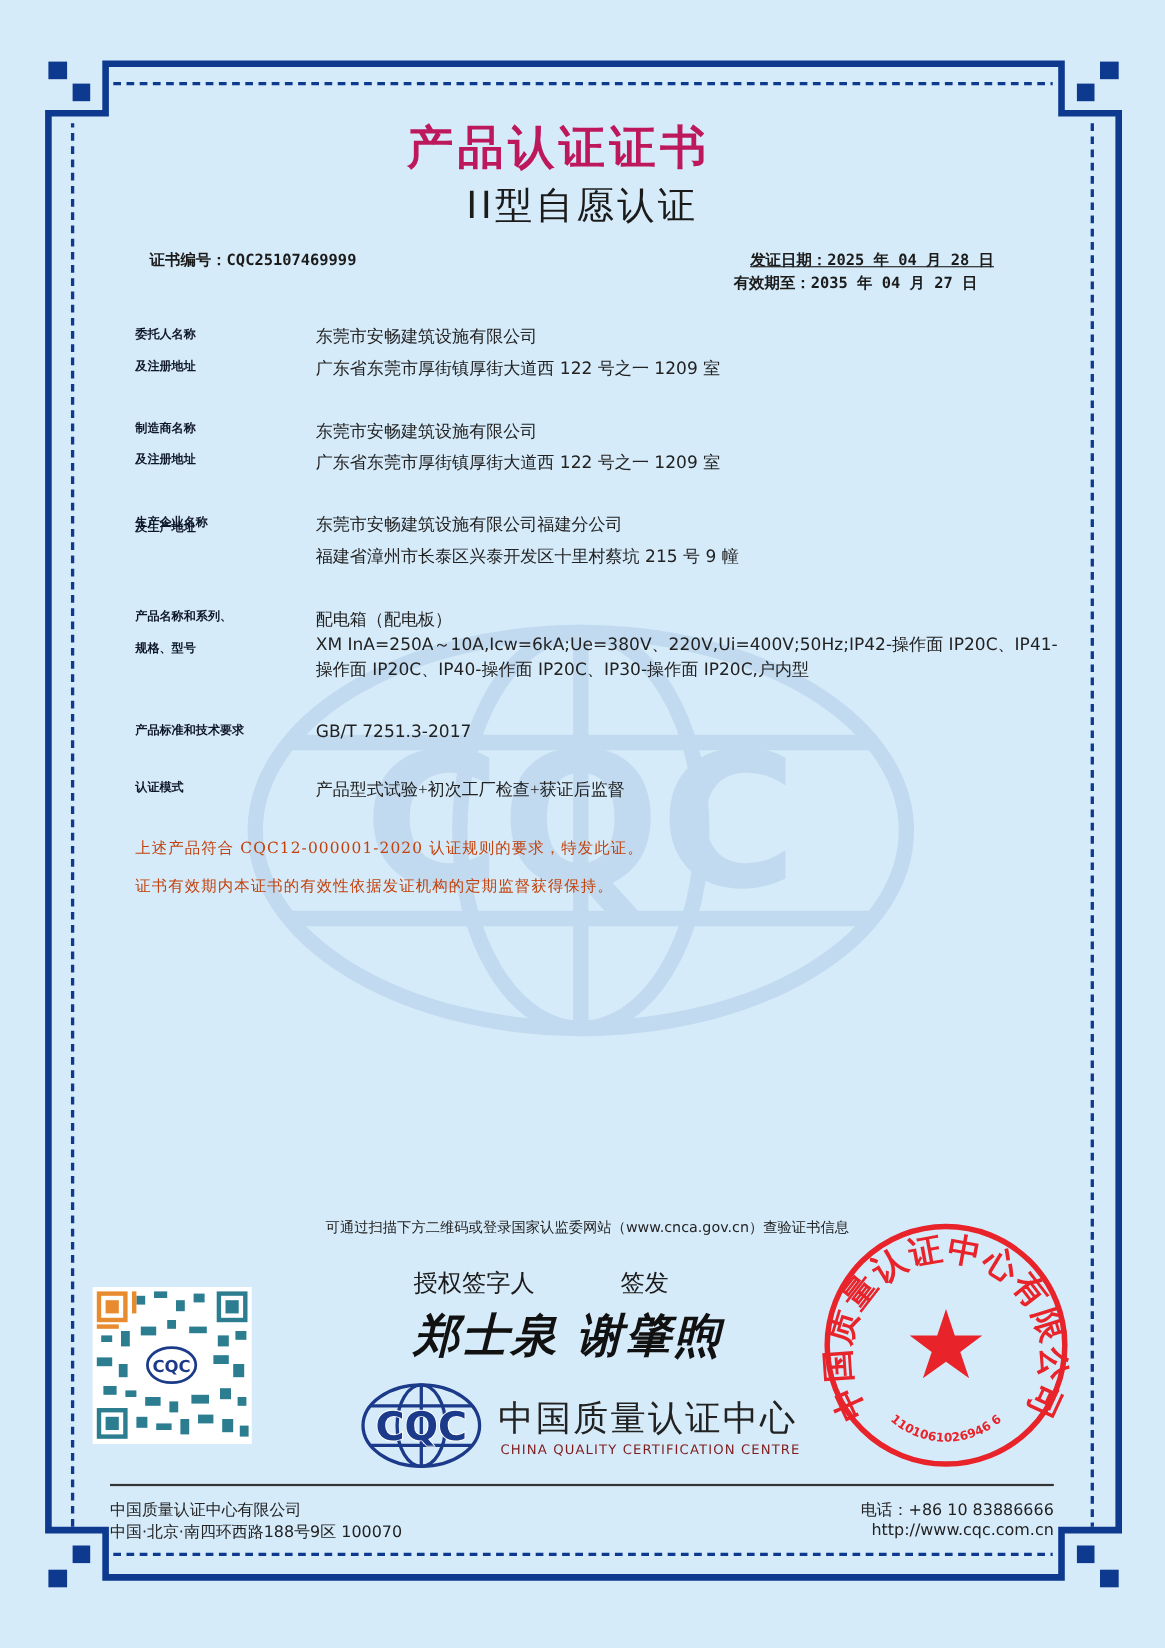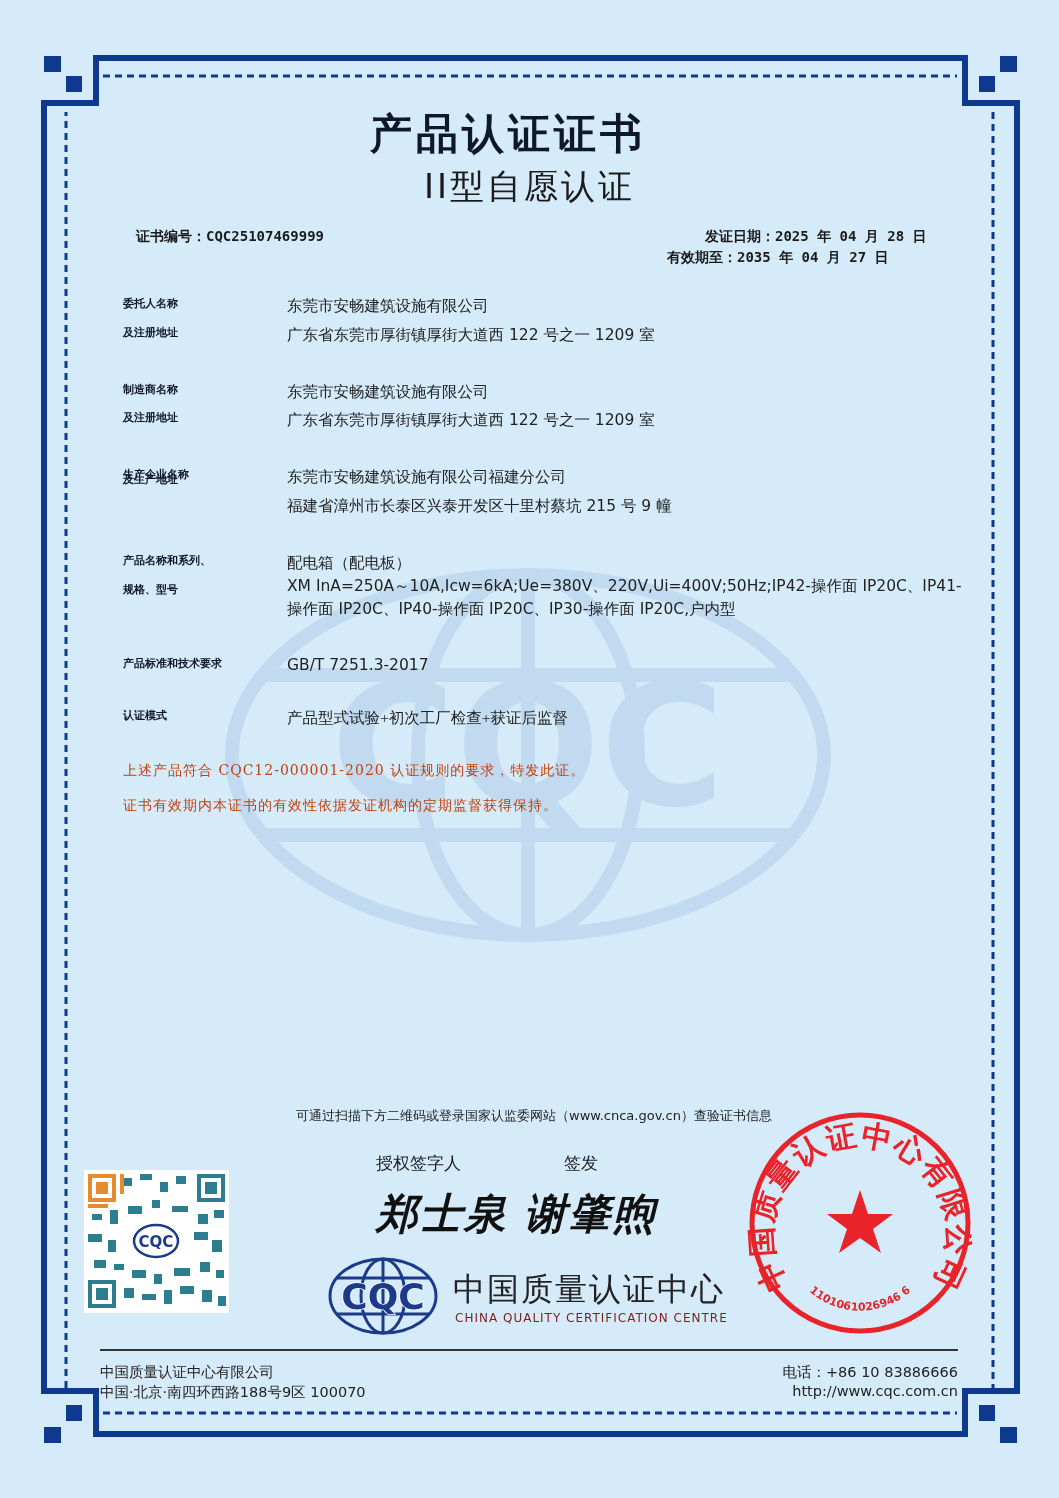--- a/index.html
+++ b/index.html
@@ -5,28 +5,28 @@
   html, body { margin:0; padding:0; }
   body {
     width:1059px; height:1498px; position:relative; overflow:hidden;
     background:#d6ebfa;
     font-family:"DejaVu Sans","Liberation Sans",sans-serif;
     color:#1e1e1e;
   }
   .abs { position:absolute; }
   #border-svg { position:absolute; left:0; top:0; }
   .watermark { position:absolute; left:222px; top:565px; width:612px; height:380px; opacity:0.22; }
-  .title { left:0; width:1016px; top:106px; text-align:center; font-size:42px; font-weight:bold; letter-spacing:4px; color:#0f172a; }
+  .title { left:0; width:1016px; top:106px; text-align:center; font-size:42px; font-weight:bold; letter-spacing:4px; color:#be185d; }
   .subtitle { left:0; width:1059px; top:164px; text-align:center; font-size:34px; letter-spacing:3px; color:#1b1b1b; }
   .mono { font-family:"DejaVu Sans Mono","Liberation Mono",monospace; font-size:14px; font-weight:bold; color:#1b1b1b; }
   .lbl { font-size:11px; font-weight:bold; color:#0f172a; }
   .val { font-size:15.5px; color:#222; }
   .note { font-family:"DejaVu Serif","Liberation Serif",serif; font-size:14px; color:#c2410c; letter-spacing:1px; }
   .small { font-size:13px; color:#222; }
-  .sig-label { font-size:17px; color:#1b1b1b; }
+  .sig-label { font-size:22px; color:#1b1b1b; }
   .sig { font-family:"DejaVu Serif","Liberation Serif",serif; font-size:42px; font-weight:bold; color:#111; font-style:italic; letter-spacing:2px; }
   .cqc-cn { font-size:32px; color:#222; letter-spacing:2px; }
   .cqc-en { font-size:12px; color:#7f1d1d; letter-spacing:1px; }
   .footer { font-size:14.5px; color:#222; }
   .rule { left:100px; width:858px; top:1349px; height:2px; background:#333; }
 </style>
 </head>
 <body>
 
 <svg id="border-svg" width="1059" height="1498" viewBox="0 0 1059 1498">
@@ -53,21 +53,21 @@
     <line x1="40" y1="110" x2="572" y2="110"></line>
     <line x1="40" y1="270" x2="572" y2="270"></line>
   </g>
   <text x="306" y="240" text-anchor="middle" font-size="170" font-weight="bold" fill="#7aa3c9" font-family="DejaVu Sans, sans-serif">CQC</text>
 </svg>
 
 <div class="abs title">产品认证证书</div>
 <div class="abs subtitle">II型自愿认证</div>
 
 <div class="abs mono" style="left:136px;top:228px;">证书编号：CQC25107469999</div>
-<div class="abs mono" style="left:705px;top:228px;">发证日期：2025 年 04 月 28 日</div>
+<div class="abs mono" style="left:682px;top:228px;text-decoration:underline;">发证日期：2025 年 04 月 28 日</div>
 <div class="abs mono" style="left:667px;top:249px;">有效期至：2035 年 04 月 27 日</div>
 
 <div class="abs lbl" style="left:123px;top:296px;">委托人名称</div>
 <div class="abs lbl" style="left:123px;top:325px;">及注册地址</div>
 <div class="abs val" style="left:287px;top:296px;">东莞市安畅建筑设施有限公司</div>
 <div class="abs val" style="left:287px;top:325px;">广东省东莞市厚街镇厚街大道西 122 号之一 1209 室</div>
 
 <div class="abs lbl" style="left:123px;top:382px;">制造商名称</div>
 <div class="abs lbl" style="left:123px;top:410px;">及注册地址</div>
 <div class="abs val" style="left:287px;top:382px;">东莞市安畅建筑设施有限公司</div>

